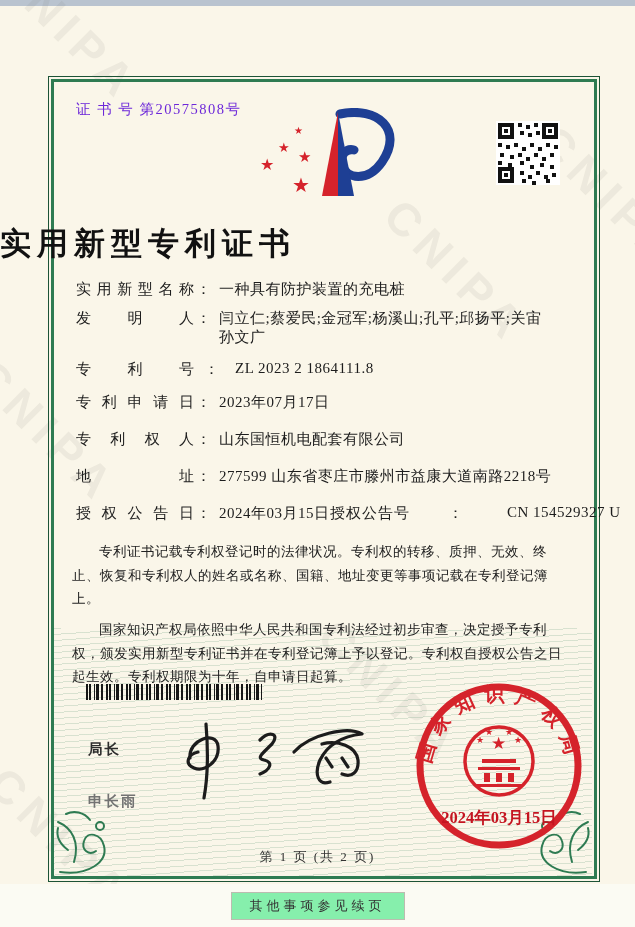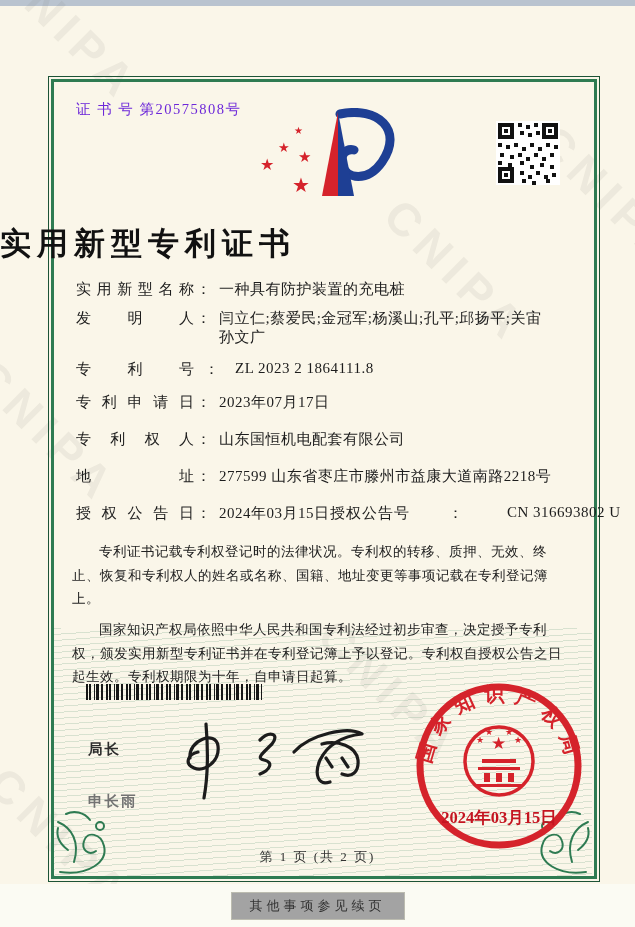--- a/index.html
+++ b/index.html
@@ -33,21 +33,21 @@
       transparent 5px 8px,#161616 8px 9px,transparent 9px 10px,#161616 10px 13px,transparent 13px 15px,
       #161616 15px 17px,transparent 17px 20px);}
   .sig-title{position:absolute;left:88px;top:740px;font-family:"Liberation Sans","DejaVu Sans",sans-serif;
       font-size:14.5px;font-weight:600;color:#2d2d2d;letter-spacing:2px;}
   .sig-name{position:absolute;left:88px;top:768px;font-family:"Liberation Sans","DejaVu Sans",sans-serif;
       font-size:14.5px;font-weight:600;color:#737373;letter-spacing:2px;margin-top:24px;}
   .sig-svg{position:absolute;left:168px;top:718px;}
   .seal{position:absolute;left:412px;top:679px;}
   .page-indicator{position:absolute;left:0;right:0;top:848px;text-align:center;font-size:13px;
       letter-spacing:2px;color:#333;}
-  .footer-note{position:absolute;left:50%;transform:translateX(-50%);top:892px;background:#a3a3a3;
+  .footer-note{position:absolute;left:50%;transform:translateX(-50%);top:892px;background:#86efac;
       border:1px solid #bcbcb0;padding:4px 18px;font-size:13px;letter-spacing:4px;color:#333;white-space:nowrap;}
   .corner{position:absolute;}
 </style>
 </head>
 <body>
 
 <div class="page">
 
   <div class="top-strip"></div>
 
@@ -186,21 +186,21 @@
     <span class="fvalue">277599 山东省枣庄市滕州市益康大道南路2218号</span>
   </div>
   <div class="field" style="top:504px;">
     <span class="flabel">授权公告日</span>
     <span class="fcolon">：</span>
     <span class="fvalue">2024年03月15日</span>
   </div>
   <div class="field2" style="top:504px;">
     <span class="flabel2">授权公告号</span>
     <span class="fcolon">：</span>
-    <span class="fvalue">CN 316693802 U</span>
+    <span class="fvalue">CN 154529327 U</span>
   </div>
 
   <div class="paras">
     <p>专利证书记载专利权登记时的法律状况。专利权的转移、质押、无效、终止、恢复和专利权人的姓名或名称、国籍、地址变更等事项记载在专利登记簿上。</p>
     <p>国家知识产权局依照中华人民共和国专利法经过初步审查，决定授予专利权，颁发实用新型专利证书并在专利登记簿上予以登记。专利权自授权公告之日起生效。专利权期限为十年，自申请日起算。</p>
   </div>
 
   <div class="barcode"></div>
 
   <div class="sig-title">局长</div>

